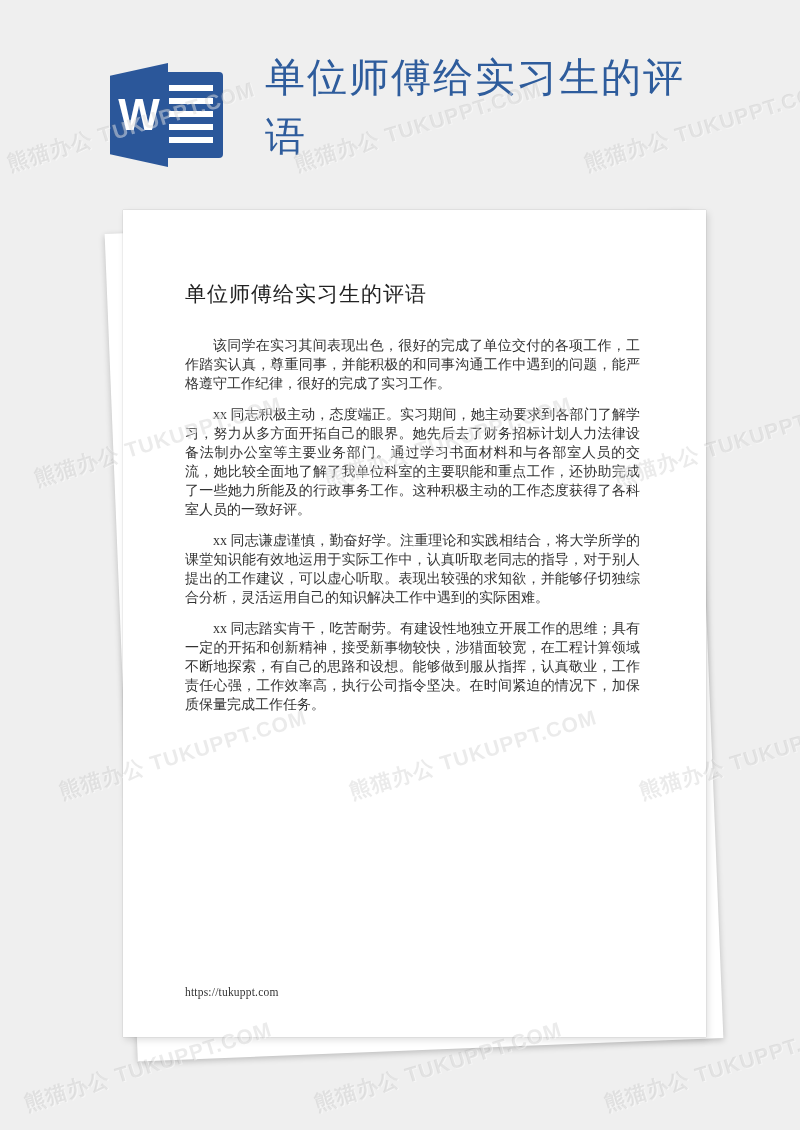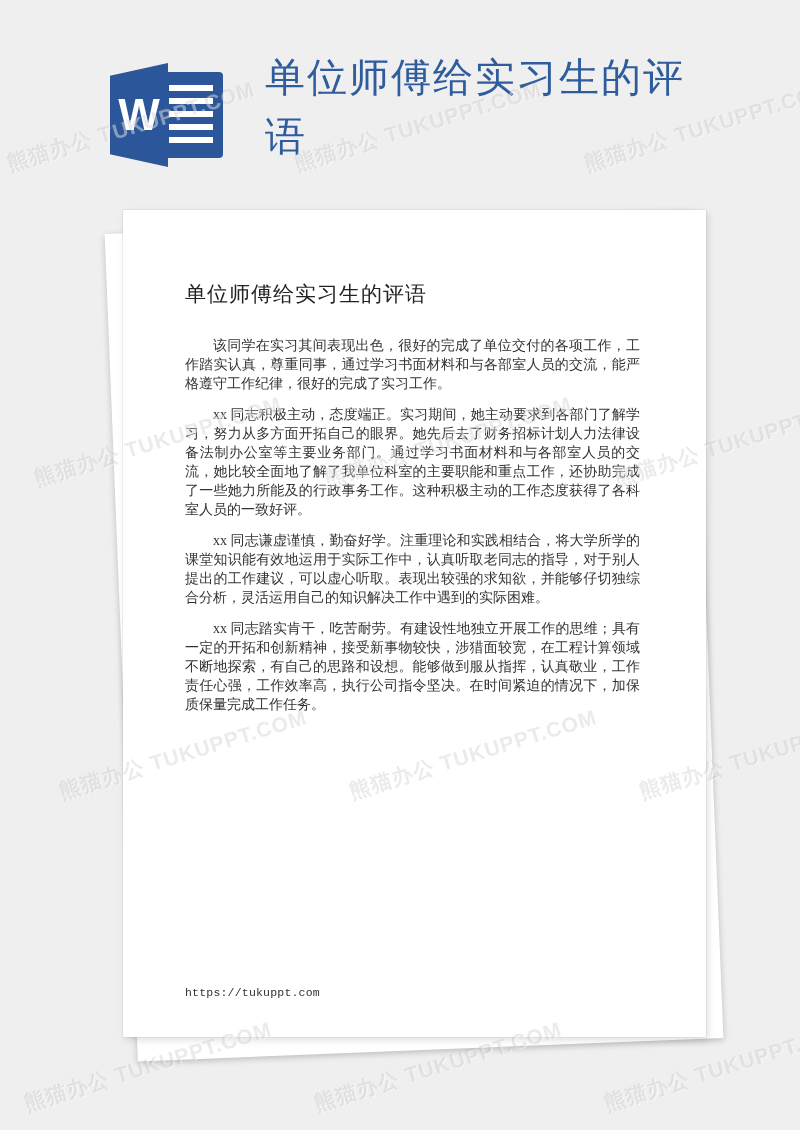--- a/index.html
+++ b/index.html
@@ -65,21 +65,21 @@
   }
   .doc-para {
     font-family:"Liberation Serif","DejaVu Serif",serif;
     font-size:14px; line-height:19px; color:#333333;
     text-align:justify; text-indent:2em;
     margin:0 0 12px 0;
   }
   .doc-footer {
     position:absolute; left:62px; top:776px;
     font-size:11.5px; color:#333333; letter-spacing:0.2px;
-    font-family:Liberation Mono, monospace;
+    font-family:Liberation Serif, serif;
     text-decoration:none;
   }
 
   
   .wm-layer { position:absolute; left:0; top:0; width:800px; height:1130px; z-index:3; pointer-events:none; }
   .wm {
     position:absolute; white-space:nowrap;
     font-size:21px; font-weight:bold; letter-spacing:1px;
     color:rgba(120,120,120,0.15);
     text-shadow:1px 1px 0 rgba(255,255,255,0.45);
@@ -100,21 +100,21 @@
     </div>
   </div>
   <div class="page-title">单位师傅给实习生的评语</div>
 </div>
 
 <div class="sheet-back"></div>
 
 <div class="sheet-main">
   <h1 class="doc-title">单位师傅给实习生的评语</h1>
   <div>
-      <p class="doc-para">该同学在实习其间表现出色，很好的完成了单位交付的各项工作，工作踏实认真，尊重同事，通过学习书面材料和与各部室人员的交流，能严格遵守工作纪律，很好的完成了实习工作。</p>
+      <p class="doc-para">该同学在实习其间表现出色，很好的完成了单位交付的各项工作，工作踏实认真，尊重同事，并能积极的和同事沟通工作中遇到的问题，能严格遵守工作纪律，很好的完成了实习工作。</p>
       <p class="doc-para">xx 同志积极主动，态度端正。实习期间，她主动要求到各部门了解学习，努力从多方面开拓自己的眼界。她先后去了财务招标计划人力法律设备法制办公室等主要业务部门。通过学习书面材料和与各部室人员的交流，她比较全面地了解了我单位科室的主要职能和重点工作，还协助完成了一些她力所能及的行政事务工作。这种积极主动的工作态度获得了各科室人员的一致好评。</p>
       <p class="doc-para">xx 同志谦虚谨慎，勤奋好学。注重理论和实践相结合，将大学所学的课堂知识能有效地运用于实际工作中，认真听取老同志的指导，对于别人提出的工作建议，可以虚心听取。表现出较强的求知欲，并能够仔切独综合分析，灵活运用自己的知识解决工作中遇到的实际困难。</p>
       <p class="doc-para">xx 同志踏实肯干，吃苦耐劳。有建设性地独立开展工作的思维；具有一定的开拓和创新精神，接受新事物较快，涉猎面较宽，在工程计算领域不断地探索，有自己的思路和设想。能够做到服从指挥，认真敬业，工作责任心强，工作效率高，执行公司指令坚决。在时间紧迫的情况下，加保质保量完成工作任务。</p>
     </div>
   <a class="doc-footer">https://tukuppt.com</a>
 </div>
 
 <div class="wm-layer">
     <span class="wm" style="left: 8px; top: 150px;">熊猫办公 TUKUPPT.COM</span>
     <span class="wm" style="left: 295px; top: 150px;">熊猫办公 TUKUPPT.COM</span>

